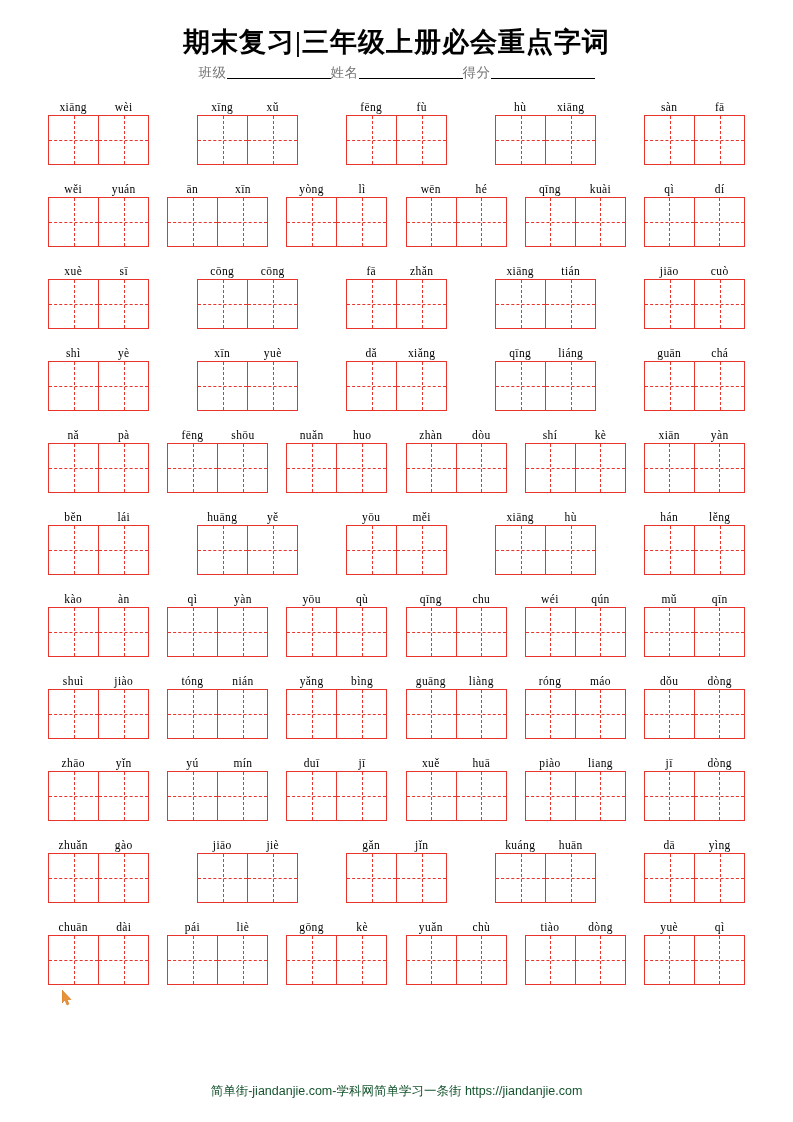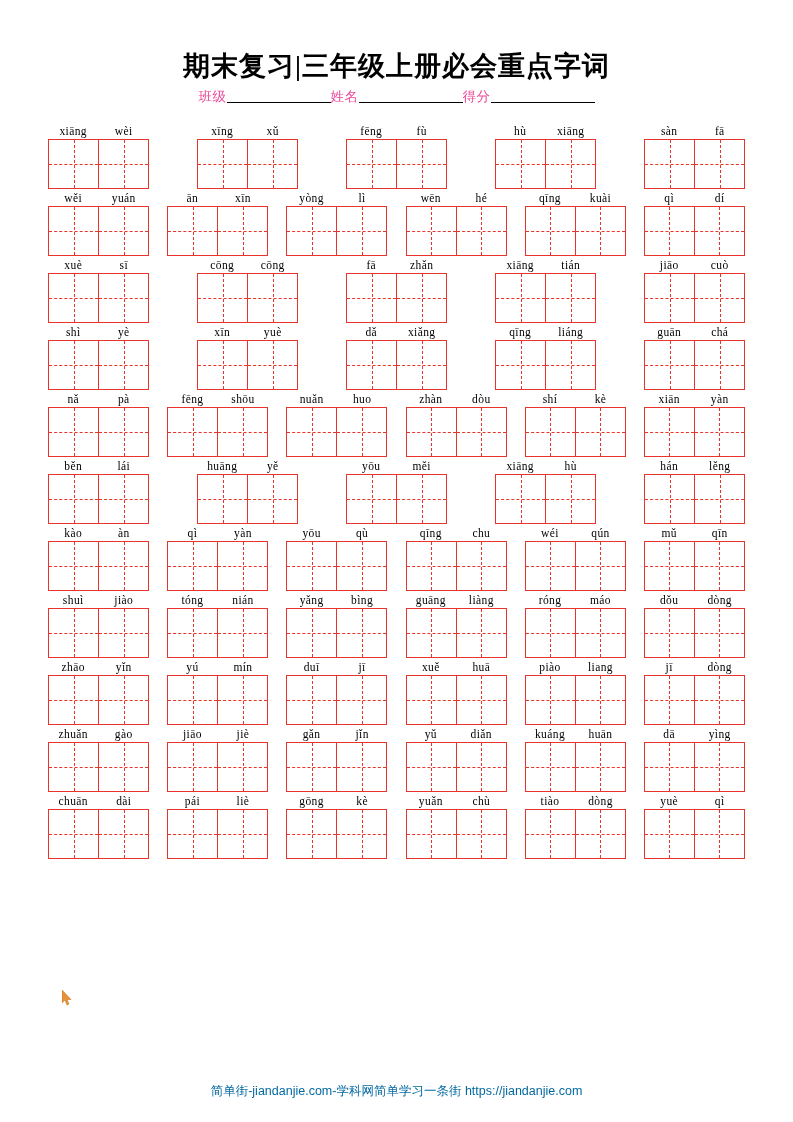--- a/index.html
+++ b/index.html
@@ -11,49 +11,50 @@
     width: 793px;
     height: 1122px;
     font-family: "Liberation Serif", serif;
     position: relative;
     overflow: hidden;
   }
   .page {
     width: 793px;
     height: 1122px;
     box-sizing: border-box;
-    padding: 40px 42px 10px 42px;
+    padding: 16px 42px 10px 42px;
     position: relative;
   }
   .title {
     text-align: center;
     font-family: "Liberation Serif", serif;
     font-size: 27px;
     font-weight: bold;
     letter-spacing: 1px;
     color: #000;
     margin: 8px 0 2px 0;
   }
   .subtitle {
     text-align: center;
     font-size: 13.5px;
-    color: #ec4899;
+    color: #737373;
     letter-spacing: 0.5px;
     margin: 4px 0 16px 0;
     font-family: "Liberation Serif", serif;
   }
   .subtitle .blank {
     display: inline-block;
     border-bottom: 1px solid #000;
     width: 104px;
     vertical-align: -2px;
   }
   .grid-rows {
     display: flex;
     flex-direction: column;
+    gap: 15px;
     padding: 0 6px;
   }
   .row {
     display: flex;
     justify-content: space-between;
   }
   .word {
     width: 101px;
   }
   .pinyin {
@@ -102,21 +103,21 @@
     left: 50%;
     border-left: 1px dashed #e8342a;
   }
   .footer {
     position: absolute;
     left: 0;
     right: 0;
     bottom: 22px;
     text-align: center;
     font-size: 12.5px;
-    color: #0369a1;
+    color: #14532d;
     font-family: "Liberation Sans", sans-serif;
   }
   .cursor {
     position: absolute;
     left: 62px;
     top: 990px;
     width: 10px;
     height: 16px;
     pointer-events: none;
   }
@@ -687,30 +688,20 @@
           <span>gǎn</span>
           <span>jǐn</span>
         </div>
         <div class="boxes">
           <div class="cell"></div>
           <div class="cell"></div>
         </div>
       </div>
       <div class="word">
         <div class="pinyin">
-          <span>yǔ</span>
-          <span>diǎn</span>
-        </div>
-        <div class="boxes">
-          <div class="cell"></div>
-          <div class="cell"></div>
-        </div>
-      </div>
-      <div class="word">
-        <div class="pinyin">
           <span>kuáng</span>
           <span>huān</span>
         </div>
         <div class="boxes">
           <div class="cell"></div>
           <div class="cell"></div>
         </div>
       </div>
       <div class="word">
         <div class="pinyin">

